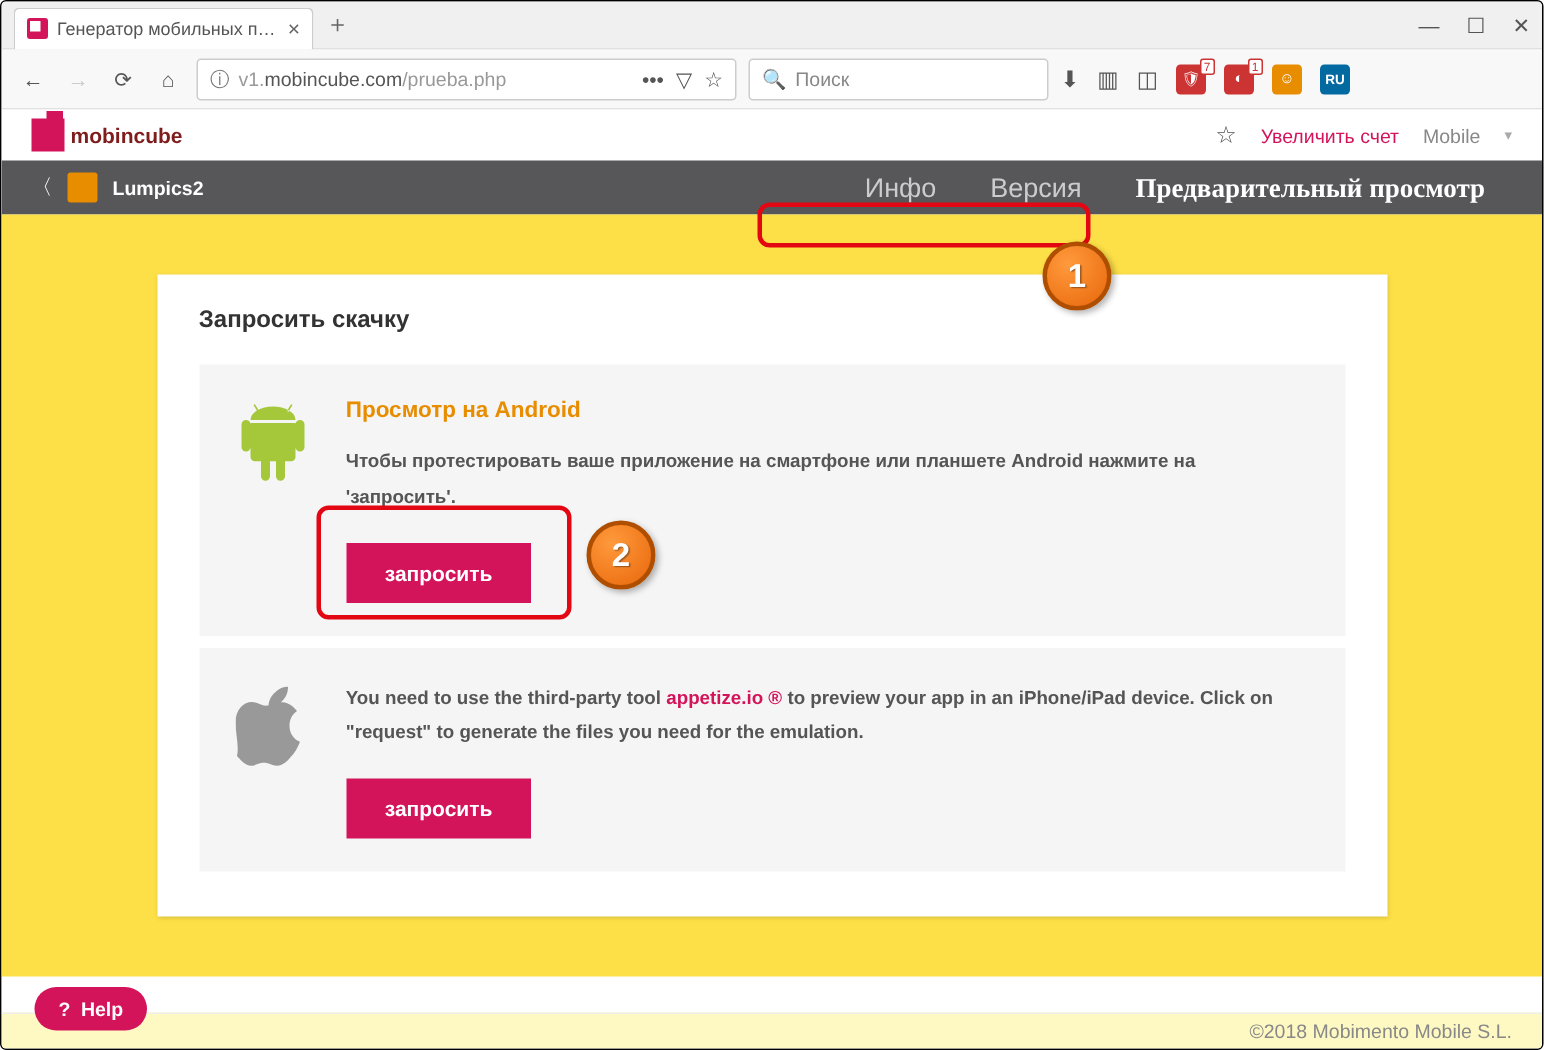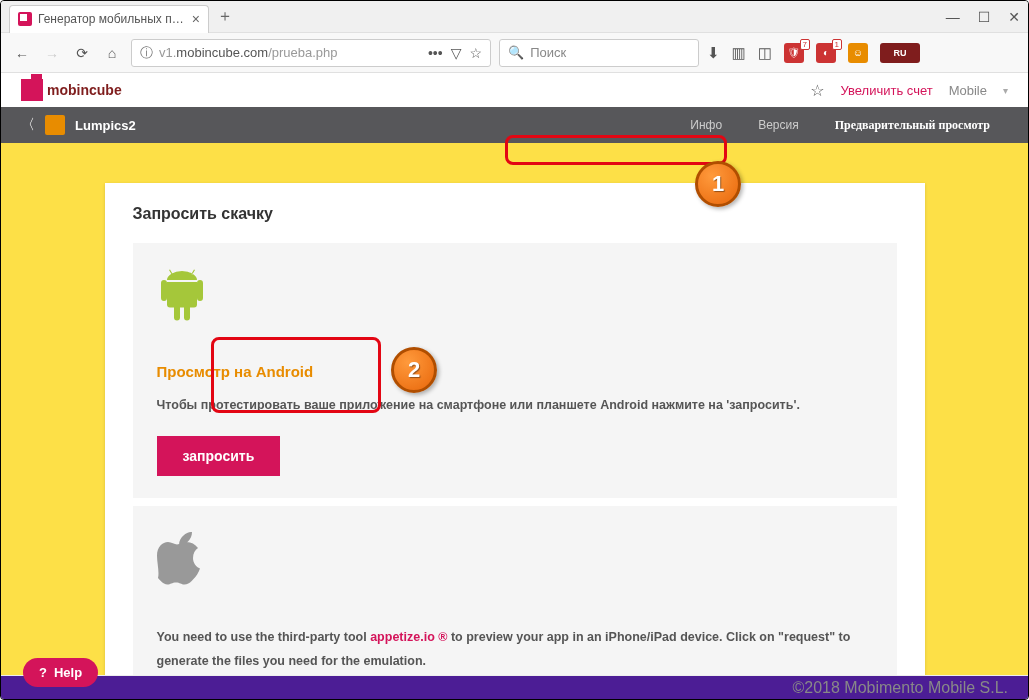--- a/index.html
+++ b/index.html
@@ -20,46 +20,46 @@
 .nav-btn { width: 22px; height: 22px; display: flex; align-items: center; justify-content: center; color: #555; cursor: pointer; font-size: 14px; }
 .url-bar { flex: 1; display: flex; align-items: center; border: 1px solid #ccc; border-radius: 3px; height: 28px; padding: 0 8px; background: #fff; gap: 6px; font-size: 13px; color: #777; max-width: 360px; }
 .url-text { flex: 1; color: #555; }
 .url-text .dim { color: #999; }
 .url-icons { display: flex; gap: 8px; color: #555; font-size: 14px; }
 .search-bar { flex: 1; display: flex; align-items: center; border: 1px solid #ccc; border-radius: 3px; height: 28px; padding: 0 8px; background: #fff; gap: 6px; font-size: 13px; color: #888; max-width: 200px; }
 .toolbar-icons { display: flex; gap: 12px; align-items: center; color: #555; font-size: 15px; }
 .ext-badge { width: 20px; height: 20px; background: #c33; color: #fff; font-size: 10px; display: flex; align-items: center; justify-content: center; border-radius: 3px; position: relative; }
 .ext-badge.orange { background: #e88c00; }
 .ext-badge .num { position: absolute; top: -4px; right: -6px; background: #fff; color: #c33; font-size: 8px; padding: 0 2px; border-radius: 2px; border:1px solid #c33;}
-.ru-badge { width: 40px; height: 20px; background: #7f1d1d; color: #fff; font-size: 9px; font-weight: bold; display: flex; align-items: center; justify-content: center; border-radius: 3px; }
+.ru-badge { width: 20px; height: 20px; background: #0369a1; color: #fff; font-size: 9px; font-weight: bold; display: flex; align-items: center; justify-content: center; border-radius: 3px; }
 
 
 .page { height: calc(100% - 72px - 24px); overflow: auto; background: #fff; position: relative; }
 .header { display: flex; align-items: center; padding: 6px 20px; }
 .logo { display: flex; align-items: center; gap: 4px; }
 .logo-icon { width: 22px; height: 22px; background: #d4145a; position: relative; }
 .logo-icon::before { content:''; position:absolute; width: 11px; height: 11px; background:#d4145a; top:-5px; left:10px; }
 .logo-text { font-weight: bold; font-size: 14px; color: #7f1d1d; }
 .header-right { margin-left: auto; display: flex; align-items: center; gap: 16px; }
 .star { font-size: 16px; color: #555; }
 .upgrade { color: #d4145a; font-size: 13px; font-weight: 500; }
 .user { color: #888; font-size: 13px; }
 
 .subnav { background: #57575a; height: 36px; display: flex; align-items: center; padding: 0 20px; gap: 10px; }
 .back-chev { color: #fff; font-size: 14px; cursor: pointer; }
 .app-icon { width: 20px; height: 20px; background: #e88c00; border-radius: 2px; }
 .app-name { color: #fff; font-size: 13px; font-weight: bold; }
 .subnav-items { margin-left: auto; display: flex; gap: 0; }
-.subnav-item { color: #ccc; font-size: 12px; padding: 0 18px; height: 36px; display: flex; align-items: center; cursor: pointer; }
+.subnav-item { color: #ccc; font-size: 18px; padding: 0 18px; height: 36px; display: flex; align-items: center; cursor: pointer; }
 .subnav-item.active { color: #fff; font-weight: bold; font-family: Liberation Serif, serif; }
 
 .content { padding: 40px 15px; background: #fde047; display: flex; justify-content: center; }
 .card { width: 820px; background: #fff; box-shadow: 0 1px 3px rgba(0,0,0,0.15); padding: 22px 28px; }
 .card h2 { font-size: 16px; color: #333; font-weight: bold; margin-bottom: 20px; }
-.section { background: #f5f5f5; padding: 22px 24px; display: flex; gap: 40px; margin-bottom: 8px; flex-direction: column; }
+.section { background: #f5f5f5; padding: 22px 24px; display: flex; gap: 24px; margin-bottom: 8px; }
 .platform-icon { width: 50px; height: 58px; flex-shrink: 0; }
 .section-body { flex: 1; }
 .section-title { color: #e88c00; font-size: 15px; font-weight: bold; margin-bottom: 14px; }
 .section-text { color: #555; font-size: 12.5px; line-height: 1.9; margin-bottom: 18px; font-weight: bold; }
 .section-text a { color: #d4145a; text-decoration: none; }
 .req-btn { background: #d4145a; color: #fff; border: none; padding: 12px 26px; font-size: 14px; font-weight: bold; cursor: pointer; }
 
 
 .android-svg { fill: #a5c73a; }
 .apple-svg { fill: #999; }
@@ -68,21 +68,21 @@
 .hl { position: absolute; border: 3px solid #e30613; border-radius: 8px; pointer-events: none; z-index: 50; }
 .hl1 { top: 134px; left: 504px; width: 222px; height: 30px; }
 .hl2 { top: 336px; left: 210px; width: 170px; height: 76px; }
 .num-badge { position: absolute; width: 46px; height: 46px; border-radius: 50%; background: radial-gradient(circle at 35% 30%, #ff9a3c, #e8670b); border: 3px solid #b04e00; display: flex; align-items: center; justify-content: center; color: #fff; font-size: 22px; font-weight: bold; z-index: 51; box-shadow: 2px 2px 4px rgba(0,0,0,0.3); text-shadow: 1px 1px 1px rgba(0,0,0,0.4); }
 .nb1 { top: 160px; left: 694px; }
 .nb2 { top: 346px; left: 390px; }
 
 
 .help { position: absolute; bottom: 12px; left: 22px; background: #d4145a; color: #fff; border-radius: 18px; padding: 7px 16px; display: flex; align-items: center; gap: 7px; font-size: 13px; font-weight: bold; z-index: 60; cursor: pointer; }
 
-.footer { position: absolute; bottom: 0; right: 0; left: 0; height: 24px; background: #4c1d95; border-top: 1px solid #eee; display: flex; justify-content: flex-end; align-items: center; padding: 0 20px; font-size: 16px; color: #888; }
+.footer { position: absolute; bottom: 0; right: 0; left: 0; height: 24px; background: #fef9c3; border-top: 1px solid #eee; display: flex; justify-content: flex-end; align-items: center; padding: 0 20px; font-size: 13px; color: #888; }
 </style>
 </head>
 <body>
 
 <div class="titlebar">
   <div class="tab">
     <div class="tab-icon"></div>
     <span class="tab-text">Генератор мобильных прило</span>
     <span class="tab-close">×</span>
   </div>

